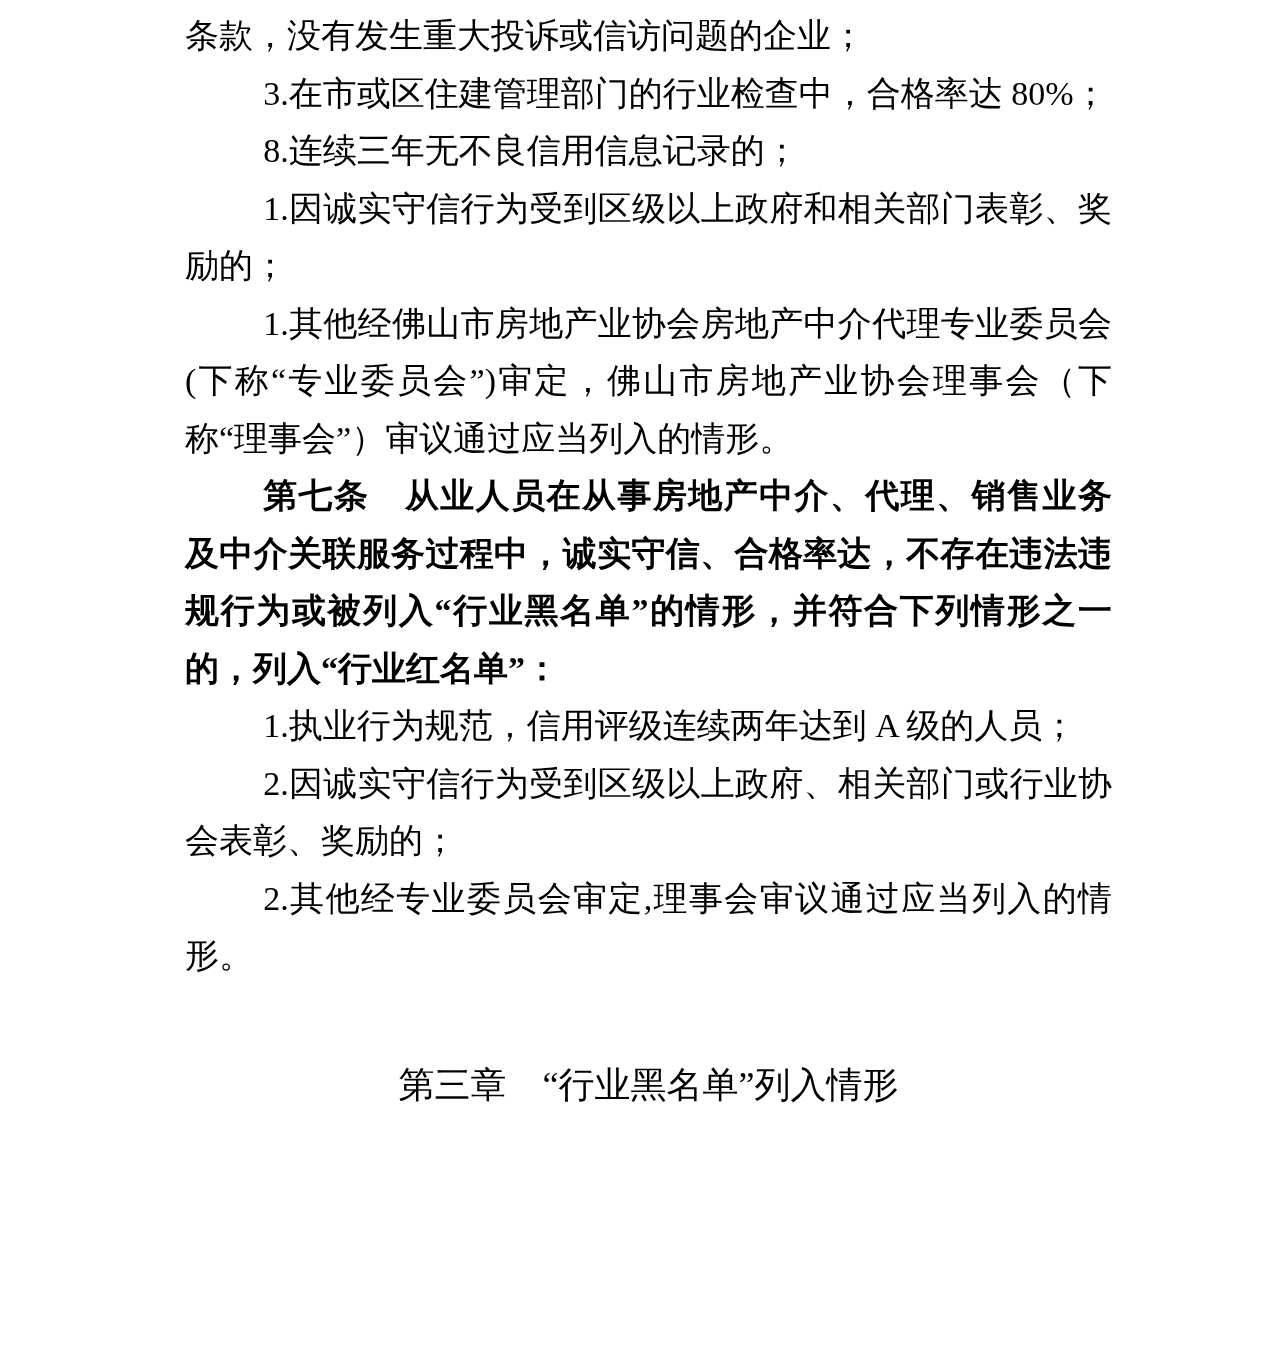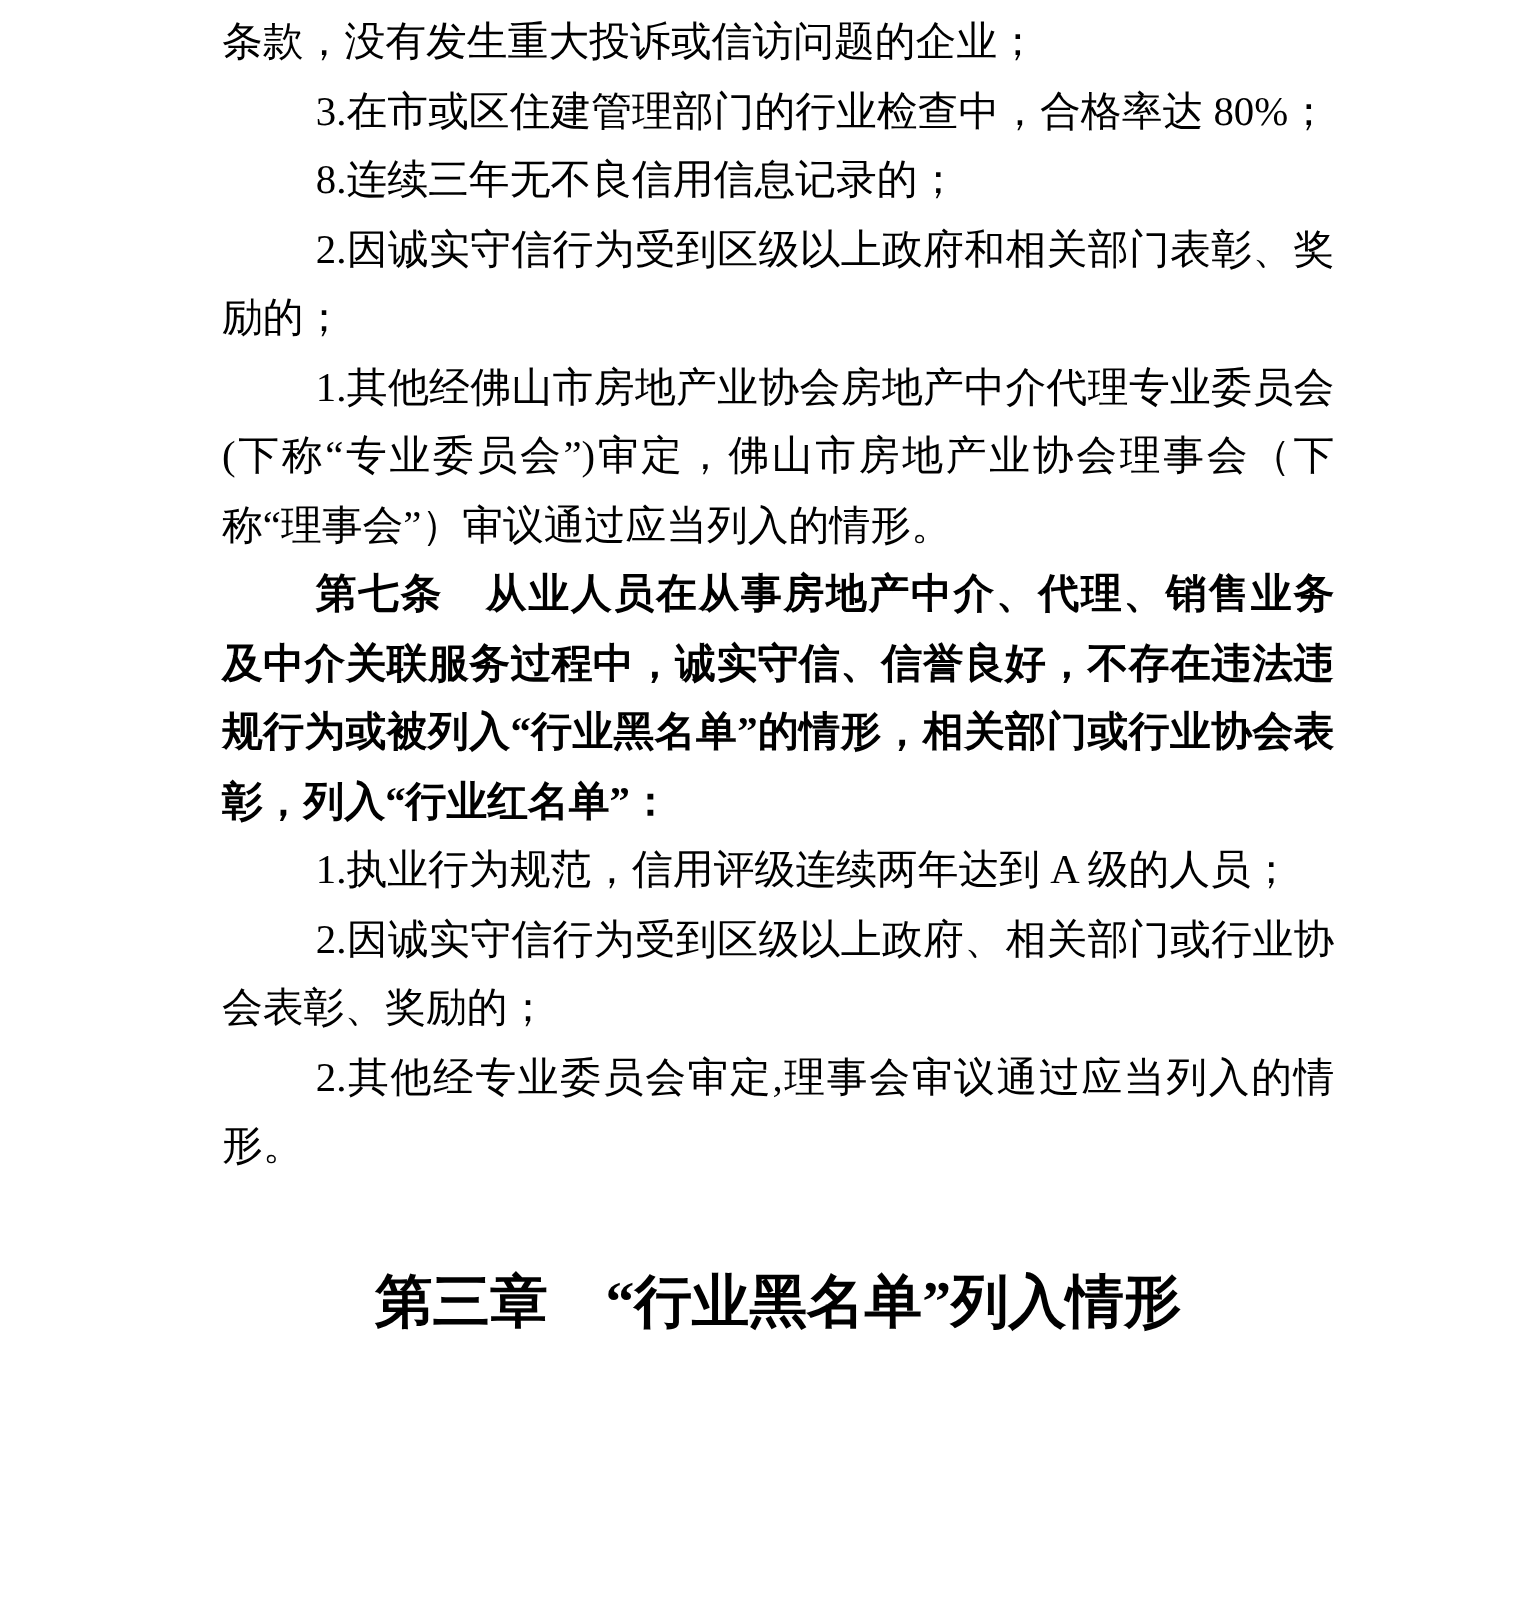--- a/index.html
+++ b/index.html
@@ -28,39 +28,39 @@
   .indent {
     text-indent: 2.3em;
   }
   .bold {
     font-weight: 700;
   }
   .chapter-heading {
     margin: 72px 0 60px 0;
     text-align: center;
     text-indent: 0;
-    font-weight: 700;
-    font-size: 48px;
+    font-weight: 400;
+    font-size: 36px;
   }
 </style>
 </head>
 <body>
 
 <div class="page">
   <p class="para">条款，没有发生重大投诉或信访问题的企业；</p>
 
   <p class="para indent">3.在市或区住建管理部门的行业检查中，合格率达 80%；</p>
 
   <p class="para indent">8.连续三年无不良信用信息记录的；</p>
 
-  <p class="para indent">2.因诚实守信行为受到区级以上政府和相关部门表彰、奖励的；</p>
+  <p class="para indent">1.因诚实守信行为受到区级以上政府和相关部门表彰、奖励的；</p>
 
   <p class="para indent">1.其他经佛山市房地产业协会房地产中介代理专业委员会(下称“专业委员会”)审定，佛山市房地产业协会理事会（下称“理事会”）审议通过应当列入的情形。</p>
 
-  <p class="para indent bold">第七条　从业人员在从事房地产中介、代理、销售业务及中介关联服务过程中，诚实守信、信誉良好，不存在违法违规行为或被列入“行业黑名单”的情形，相关部门或行业协会表彰，列入“行业红名单”：</p>
+  <p class="para indent bold">第七条　从业人员在从事房地产中介、代理、销售业务及中介关联服务过程中，诚实守信、合格率达，不存在违法违规行为或被列入“行业黑名单”的情形，并符合下列情形之一的，列入“行业红名单”：</p>
 
   <p class="para indent">1.执业行为规范，信用评级连续两年达到 A 级的人员；</p>
 
   <p class="para indent">2.因诚实守信行为受到区级以上政府、相关部门或行业协会表彰、奖励的；</p>
 
   <p class="para indent">2.其他经专业委员会审定,理事会审议通过应当列入的情形。</p>
 
   <p class="para chapter-heading">第三章　“行业黑名单”列入情形</p>
 
 </div>

